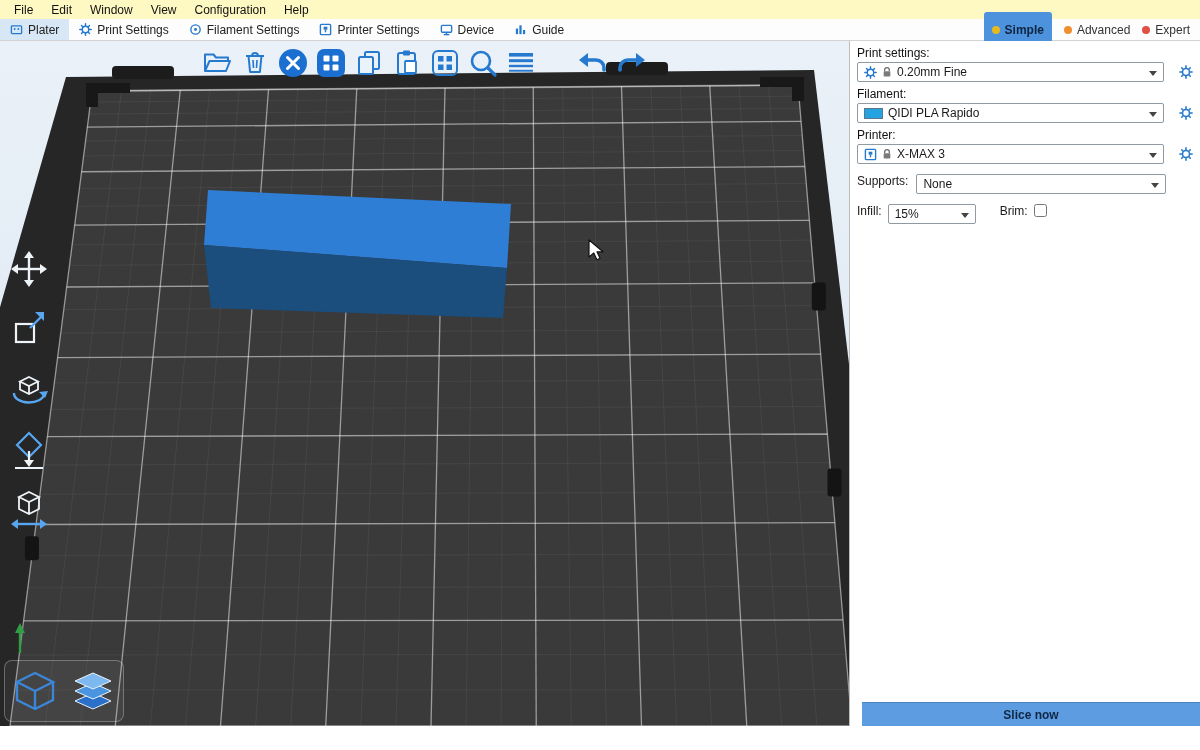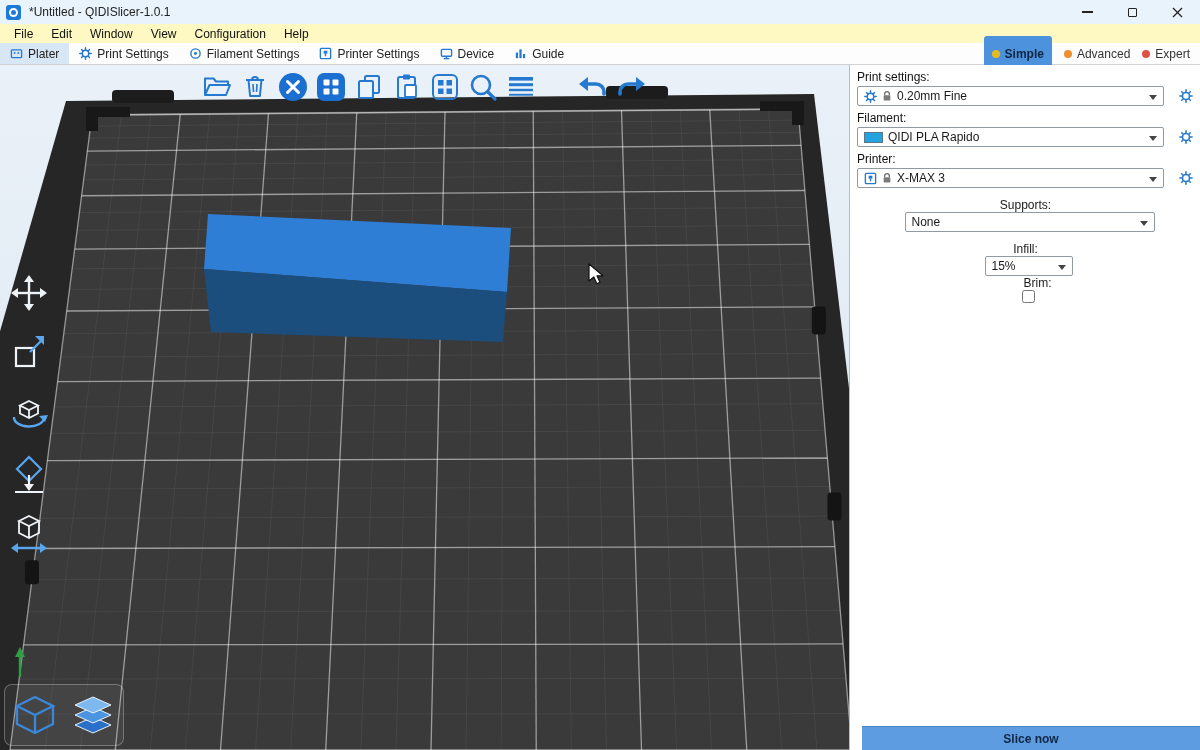--- a/index.html
+++ b/index.html
@@ -56,53 +56,35 @@
   
   .sidebar{width:351px;height:685px;background:#fff;border-left:1px solid #bdbdbd;position:relative;padding:4px 6px 0 7px;}
   .sb-label{margin:5px 0 2px 0;color:#111;}
   .sb-label:first-child{margin-top:1px;}
   .sb-row{display:flex;align-items:center;gap:14px;}
   .combo{flex:1;height:20px;border:1px solid #8f9aa3;border-radius:2px;background:#fff;display:flex;align-items:center;gap:5px;padding:0 18px 0 6px;position:relative;cursor:pointer;}
   .combo-text{color:#1a1a1a;white-space:nowrap;overflow:hidden;}
   .chev{position:absolute;right:6px;top:8px;width:0;height:0;border-left:4px solid transparent;border-right:4px solid transparent;border-top:5px solid #444;}
   .gear-btn{width:16px;height:16px;display:flex;align-items:center;justify-content:center;cursor:pointer;flex:0 0 auto;}
   .swatch{width:19px;height:11px;background:#25a2e0;border:1px solid #5a788a;display:block;flex:0 0 auto;}
-  .inline-row{display:flex;align-items:center;margin-top:10px;flex-direction:column;}
+  .inline-row{display:flex;align-items:flex-start;margin-top:10px;}
   .inline-row.second{}
   .supports-combo{flex:0 0 auto;width:250px;margin-left:8px;}
   .infill-combo{flex:0 0 auto;width:88px;margin-left:6px;}
   .brim-label{margin-left:24px;}
   .brim-check{margin-left:6px;width:13px;height:13px;accent-color:#2579cf;}
   .slice-btn{position:absolute;left:12px;right:0;bottom:0;height:24px;background:#5d9ce1;border:none;border-top:1px solid #4a86c0;font-family:"Liberation Sans",sans-serif;font-size:12px;font-weight:bold;color:#0f2743;display:flex;align-items:center;justify-content:center;cursor:pointer;}
 
   .ic{display:flex;align-items:center;flex:0 0 auto;}
 </style>
 </head>
 <body>
 
 <div class="app">
 
-  <div class="titlebar">
-    <span class="app-icon"></span>
-    <span class="title-text">*Untitled - QIDISlicer-1.0.1</span>
-    <div class="win-controls">
-      <span class="win-btn">
-          <span class="glyph-min"></span>
-        </span>
-      <span class="win-btn">
-          <span class="glyph-max"></span>
-        </span>
-      <span class="win-btn">
-        <svg width="11" height="11" viewBox="0 0 11 11">
-            <line x1="1" y1="1" x2="10" y2="10" stroke="#222" stroke-width="1.3"></line>
-            <line x1="10" y1="1" x2="1" y2="10" stroke="#222" stroke-width="1.3"></line>
-          </svg>
-      </span>
-    </div>
-  </div>
 
   <div class="menubar">
     <span class="menu-item">File</span>
     <span class="menu-item">Edit</span>
     <span class="menu-item">Window</span>
     <span class="menu-item">View</span>
     <span class="menu-item">Configuration</span>
     <span class="menu-item">Help</span>
   </div>
 

